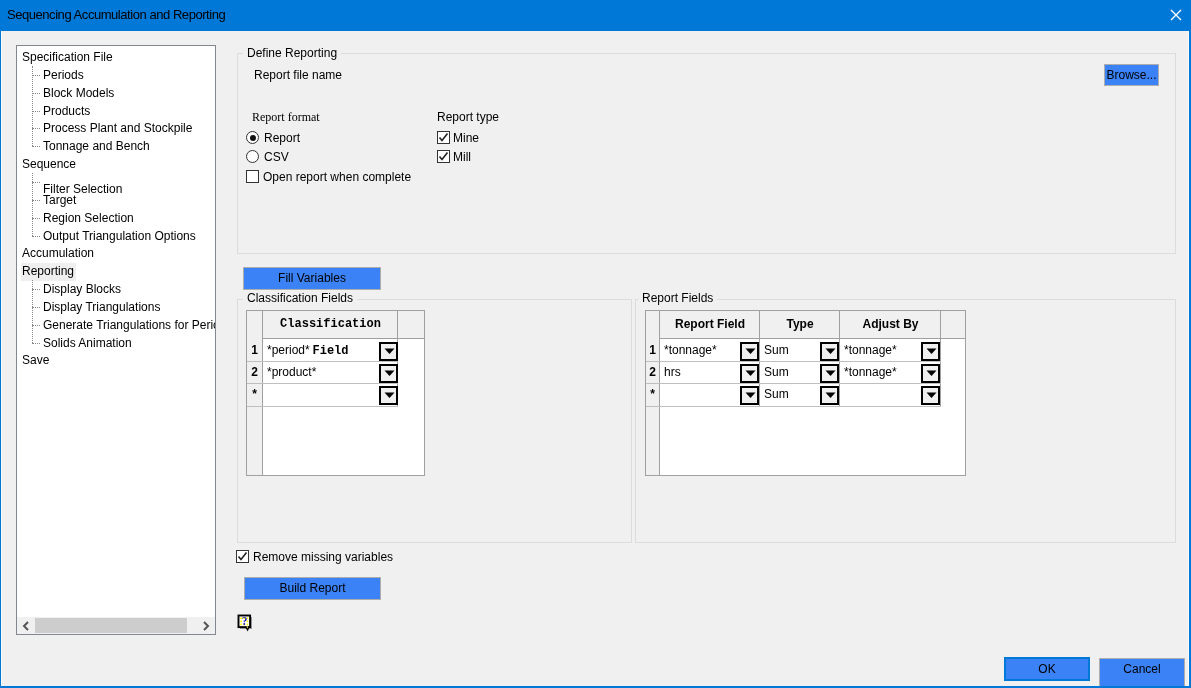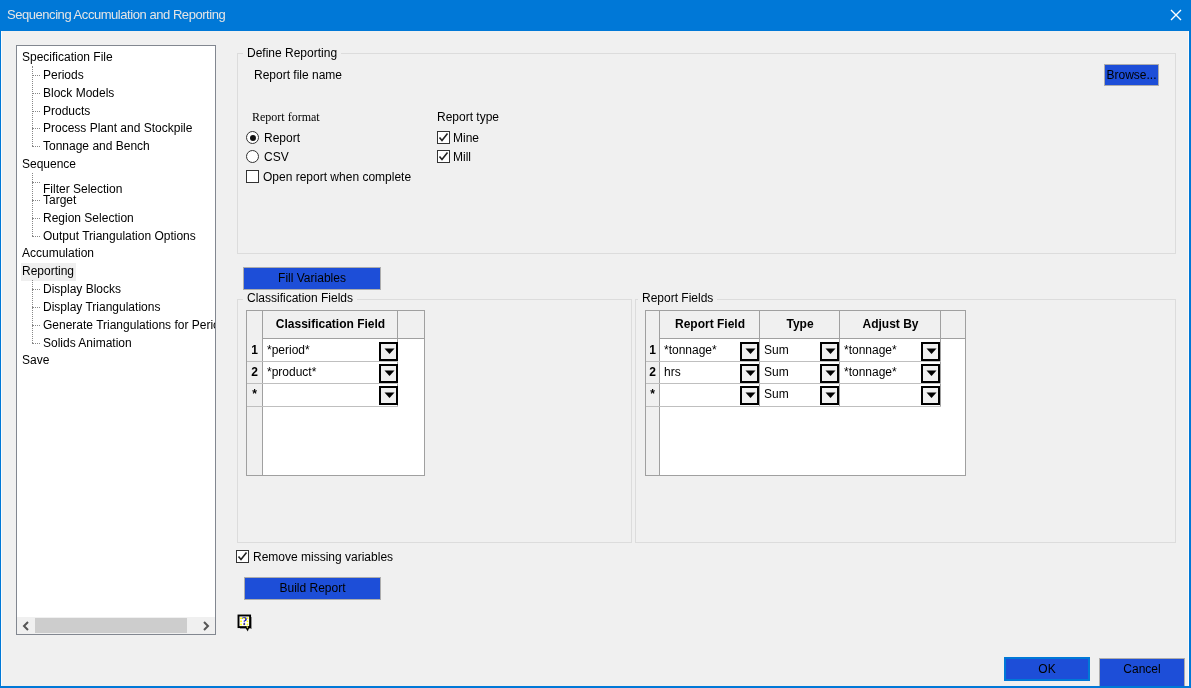--- a/index.html
+++ b/index.html
@@ -1,24 +1,24 @@
 <!DOCTYPE html>
 <html><head>
 <meta charset="utf-8">
 <style>
   * { margin:0; padding:0; box-sizing:border-box; }
   html,body { width:1191px; height:688px; overflow:hidden; }
   body { font-family:"Liberation Sans", sans-serif; font-size:12px; color:#000; }
   .win { position:relative; width:1191px; height:688px; background:#f0f0f0; }
   .abs { position:absolute; }
   .titlebar { position:absolute; left:0; top:0; right:0; height:31px; background:#0078d7; }
-  .title { position:absolute; left:7px; top:7px; color:#e5e5e5; font-size:13px; letter-spacing:-0.45px; }
+  .title { position:absolute; left:7px; top:7px; color:#000000; font-size:13px; letter-spacing:-0.45px; }
   .closex { position:absolute; right:9px; top:9px; }
   .grp { position:absolute; border:1px solid #dcdcdc; }
-  .btn { position:absolute; background:#1d4ed8; border:1px solid #adadad;
+  .btn { position:absolute; background:#3b82f6; border:1px solid #adadad;
          text-align:center; }
   .cb { position:absolute; width:13px; height:13px; background:#fff; border:1px solid #333; }
   .radio { position:absolute; width:13px; height:13px; background:#fff; border:1px solid #333; border-radius:50%; }
   .radio.sel::after { content:""; position:absolute; left:2.5px; top:2.5px; width:6px; height:6px; border-radius:50%; background:#111; }
   .lbl { position:absolute; white-space:nowrap; line-height:13px; }
   .tree { position:absolute; left:16px; top:45px; width:200px; height:590px;
           background:#fff; border:1px solid #828790; overflow:hidden; }
   .trow { position:absolute; height:18px; line-height:18px; white-space:nowrap; }
   .tline { position:absolute; border-left:1px dotted #888; width:0; }
   .tstub { position:absolute; border-top:1px dotted #888; height:0; width:8px; }
@@ -119,21 +119,21 @@
   <div class="lbl" style="left:453px; top:151px;">Mill</div>
 
   <div class="btn" style="left:243px; top:267px; width:138px; height:23px; line-height:21px;">Fill Variables</div>
 
   <div class="grp" style="left:237px; top:299px; width:395px; height:244px;"></div>
   <div class="lbl" style="left:243px; top:292px; background:#f0f0f0; padding:0 4px;">Classification Fields</div>
 
   <div class="tbl" style="left:246px; top:310px; width:179px; height:166px;">
     <div class="hdrband" style="height:28px;"></div>
     <div class="rowhdr" style="width:16px; height:164px;"></div>
-    <div class="hcell" style="left:16px; top:0; width:135px;">Classification Field</div>
+    <div class="hcell" style="left:16px; top:0; width:135px;font-family:Liberation Mono, monospace;">Classification Field</div>
     <div class="vline" style="left:150px; top:0; height:96px;"></div>
     <div class="hline" style="left:0; top:50px; width:151px;"></div>
     <div class="hline" style="left:0; top:72px; width:151px;"></div>
     <div class="hline" style="left:0; top:95px; width:151px;"></div>
     <div class="rnum" style="left:0; top:28px;">1</div>
     <div class="rnum" style="left:0; top:50px;">2</div>
     <div class="rnum" style="left:0; top:72px;">*</div>
     <div class="cellt" style="left:20px; top:28px;">*period*</div>
     <div class="cellt" style="left:20px; top:50px;">*product*</div>
     <div class="dd" style="left:132px; top:31px;">

